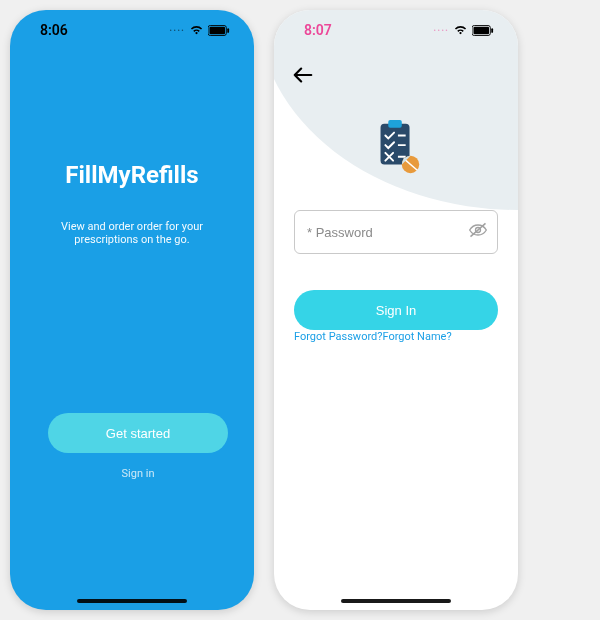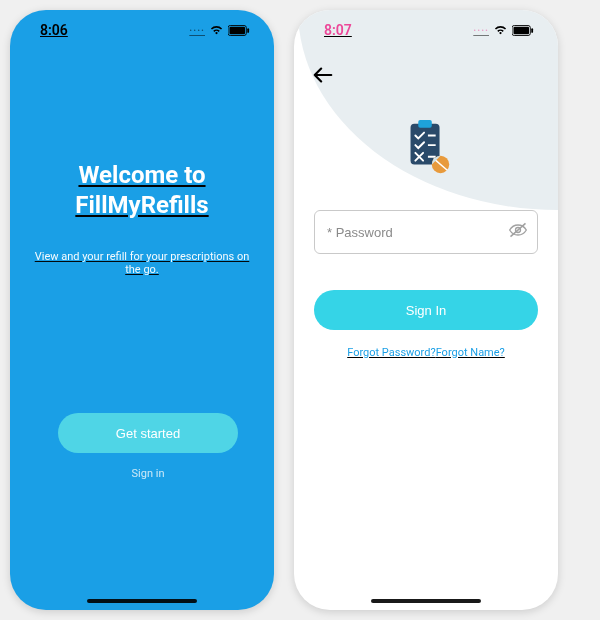--- a/index.html
+++ b/index.html
@@ -6,27 +6,26 @@
   body {
     background: #f0f0f0;
     font-family: -apple-system, BlinkMacSystemFont, "Segoe UI", Roboto, sans-serif;
     display: flex;
     gap: 20px;
     padding: 10px;
     width: 600px;
     height: 620px;
   }
   .phone {
-    width: 264px;
+    width: 244px;
     height: 600px;
     border-radius: 36px;
     overflow: hidden;
     position: relative;
     box-shadow: 0 2px 8px rgba(0,0,0,0.15);
-    text-decoration: underline;
   }
   .phone-left { background: #1a9fe6; }
   .phone-right { background: #ffffff; }
 
   .status-bar {
     height: 40px;
     display: flex;
     align-items: center;
     justify-content: space-between;
     padding: 0 24px 0 30px;
@@ -147,22 +146,21 @@
     border-radius: 22px;
     background: #35d4e7;
     color: #fff;
     font-size: 13px;
     font-weight: 500;
     margin-top: 22px;
     cursor: pointer;
   }
   .link-row {
     display: flex;
-    justify-content: center;
-    margin-top: 16px;
+    justify-content: flex-start;
     font-size: 11px;
   }
   .link-row span { color: #1a9fe6; cursor: pointer; }
 
   .home-indicator {
     position: absolute;
     bottom: 7px;
     left: 50%;
     transform: translateX(-50%);
     width: 110px;
@@ -191,24 +189,23 @@
             <rect x="0" y="0.5" width="20" height="11" rx="2.5" fill="none" stroke="#000" stroke-width="1"></rect>
             <rect x="1.6" y="2" width="17" height="8" rx="1.3" fill="#000"></rect>
             <rect x="21" y="3.5" width="2" height="5" rx="1" fill="#000"></rect>
           </svg>
       </span>
     </div>
   </div>
 
   <div class="welcome-wrap">
     <div class="welcome-title">
-      <div>Welcome to</div>
       <div>FillMyRefills</div>
     </div>
-    <div class="welcome-sub">View and your refill for your prescriptions on the go.</div>
+    <div class="welcome-sub">View and order order for your prescriptions on the go.</div>
   </div>
 
   <div class="welcome-actions">
     <button class="btn-started">Get started</button>
     <span class="link-signin">Sign in</span>
   </div>
 
   <div class="home-indicator"></div>
 </div>
 

